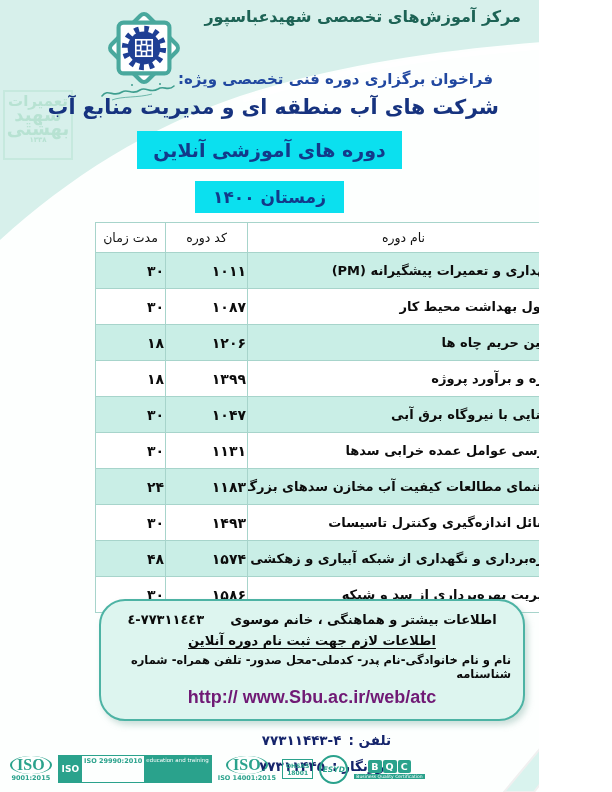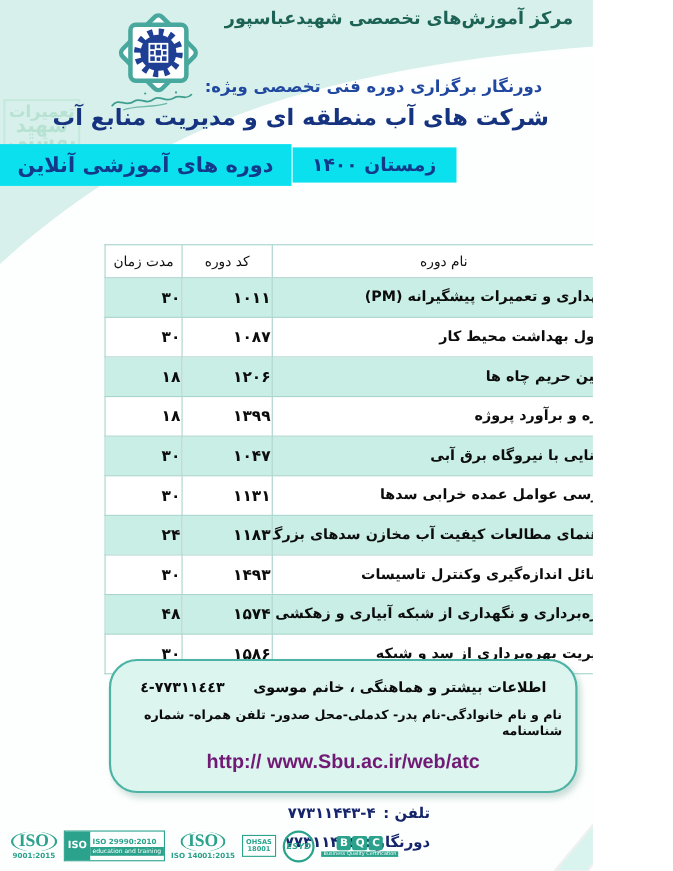--- a/index.html
+++ b/index.html
@@ -31,21 +31,21 @@
     position:absolute; top:70px; right:46px; z-index:3; direction:rtl;
     color:#2148a0; font-weight:bold; font-size:15px;
   }
   .title2 {
     position:absolute; top:95px; right:40px; z-index:3; direction:rtl;
     color:#16337f; font-weight:bold; font-size:20.5px;
   }
 
   .highlights {
     position:absolute; top:131px; left:0; width:100%; z-index:3;
-    display:flex; flex-direction:row; align-items:center; gap:1px;
+    display:flex; flex-direction:column; align-items:center; gap:12px;
   }
   .hl {
     background:#0be0ef; color:#133a8a; font-weight:bold; direction:rtl;
     display:inline-block; text-align:center;
   }
   .hl1 { font-size:19px; padding:8px 16px; }
   .hl2 { font-size:17px; padding:6px 18px; }
 
   
   table.courses {
@@ -92,21 +92,21 @@
   .iso-big { text-align:center; line-height:1; }
   .iso-big .wreath {
     display:inline-block; border-left:2px solid #2aa28c; border-right:2px solid #2aa28c;
     border-radius:50%; padding:1px 5px; font-family:"Liberation Serif", serif;
     font-weight:bold; font-size:16px;
   }
   .iso-big .sub { font-size:6.5px; font-weight:bold; margin-top:1px; }
   .iso-box { border:1px solid #2aa28c; display:flex; align-items:stretch; height:26px; }
   .iso-box .mini { background:#2aa28c; color:#fff; font-weight:bold; font-size:9px;
     display:flex; align-items:center; padding:0 3px; }
-  .iso-box .tx { display:flex; flex-direction:column; justify-content:center; }
+  .iso-box .tx { display:flex; justify-content:center; }
   .iso-box .tx .l1 { font-size:6.5px; font-weight:bold; padding:1px 2px; }
   .iso-box .tx .l2 { font-size:5.5px; background:#2aa28c; color:#fff; padding:1px 2px; }
   .ohsas { border:1px solid #2aa28c; font-size:6px; font-weight:bold; text-align:center;
     padding:2px 3px; line-height:1.2; }
   .esyd { width:25px; height:25px; border:2px solid #2aa28c; border-radius:50%;
     display:flex; align-items:center; justify-content:center;
     font-size:7.5px; font-style:italic; font-weight:bold; }
   .bqc { text-align:center; }
   .bqc .letters { display:flex; gap:1px; justify-content:center; }
   .bqc .letters span { background:#2aa28c; color:#fff; font-weight:bold; font-size:9.5px;
@@ -153,21 +153,21 @@
       <circle cx="34" cy="5" r="1" fill="#3f9e8f"></circle>
   </svg>
 
   <div class="watermark">
     <div class="w1">تعمیرات</div>
     <div class="w2">شهید</div>
     <div class="w3">بهشتی</div>
     <div class="wy">۱۳۳۸</div>
   </div>
 
-  <div class="title1">دورنگار برگزاری دوره فنی تخصصی ویژه:</div>
+  <div class="title1">فراخوان برگزاری دوره فنی تخصصی ویژه:</div>
   <div class="title2">شرکت های آب منطقه ای و مدیریت منابع آب</div>
 
   <div class="highlights">
     <span class="hl hl1">دوره های آموزشی آنلاین</span>
     <span class="hl hl2">زمستان ۱۴۰۰</span>
   </div>
 
   <table class="courses">
     <colgroup>
       <col style="width:26px">
@@ -254,20 +254,21 @@
       <td class="c-dur">۳۰</td>
     </tr>
   </tbody>
   </table>
 
   <div class="info-box">
     <div class="ib-line1">
       <span>اطلاعات بیشتر و هماهنگی ، خانم موسوی</span>
       <span dir="ltr">٧٧٣١١٤٤٣-٤</span>
     </div>
+    <div class="ib-line2">اطلاعات لازم جهت ثبت نام دوره آنلاین</div>
     <div class="ib-line3">نام و نام خانوادگی-نام پدر- کدملی-محل صدور- تلفن همراه- شماره شناسنامه</div>
     <div class="ib-url">http:// www.Sbu.ac.ir/web/atc</div>
   </div>
 
   <div class="contact">
     <div class="row">
       <span>تلفن :</span>
       <span dir="ltr">۷۷۳۱۱۴۴۳-۴</span>
     </div>
     <div class="row">

